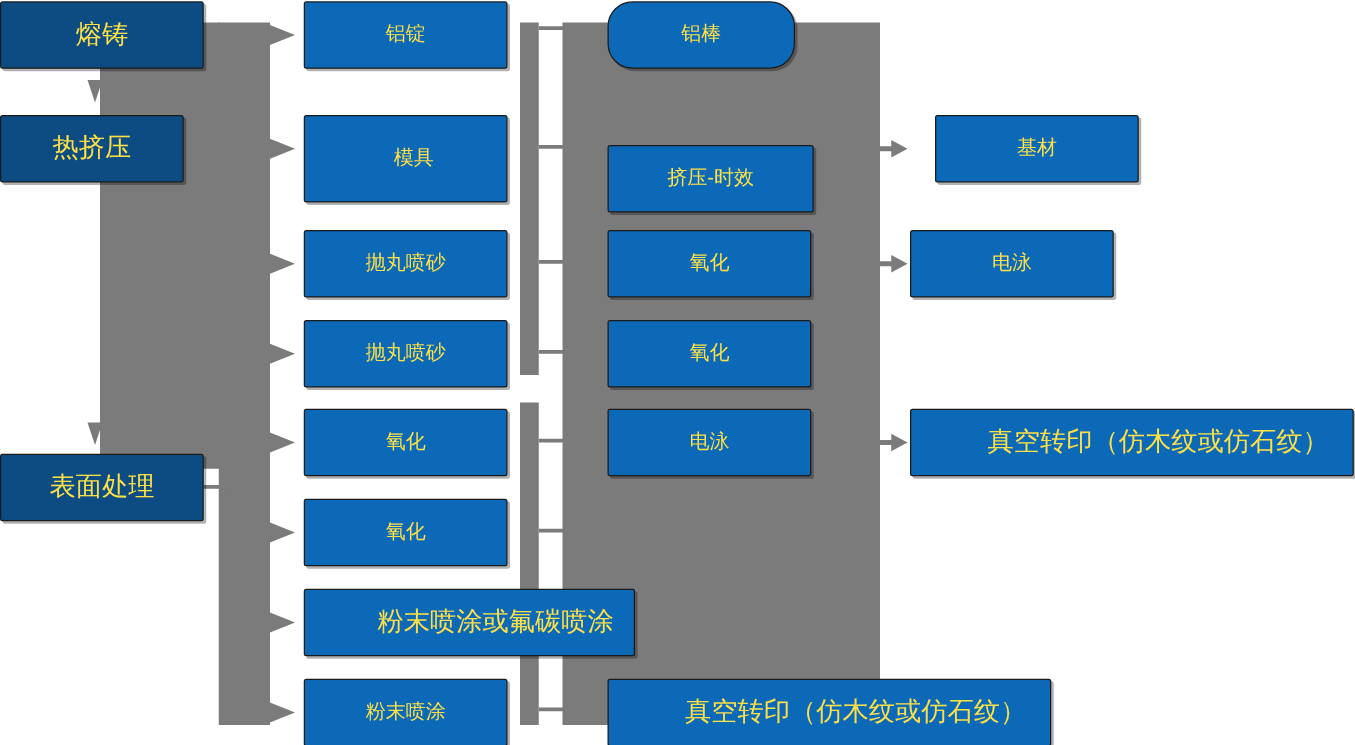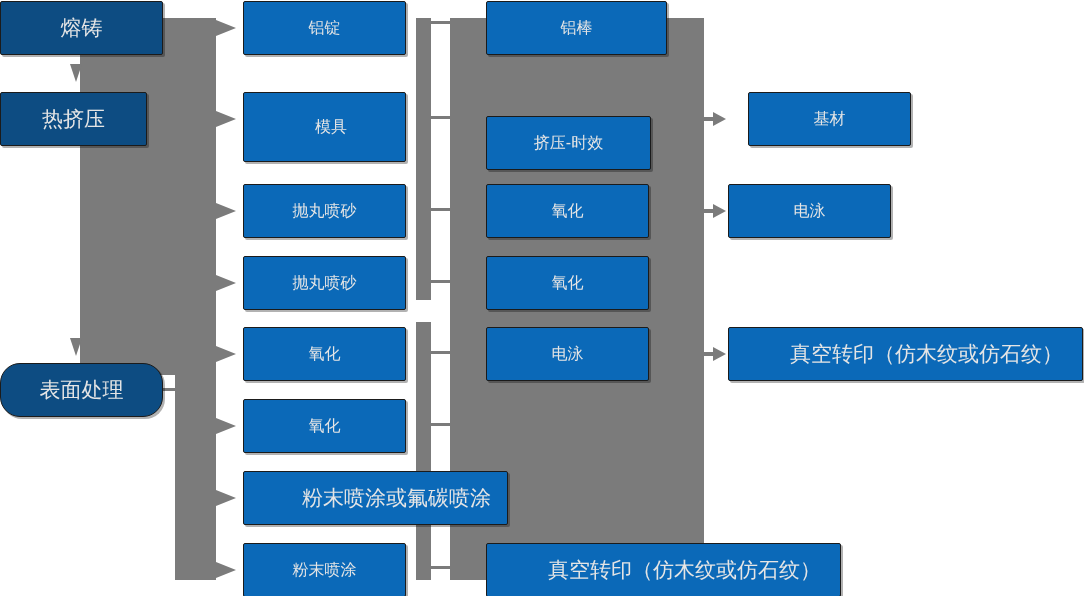--- a/index.html
+++ b/index.html
@@ -27,21 +27,21 @@
     pointer-events: none;
   }
 
   
   .box {
     position: absolute;
     box-sizing: border-box;
     display: flex;
     align-items: center;
     justify-content: center;
-    color: #e5e5e5;
+    color: #fde047;
     text-align: center;
     line-height: 1.15;
     white-space: nowrap;
     border: 1px solid #1b1b1b;
     border-radius: 2px;
     box-shadow: 2px 2px 0 rgba(0,0,0,0.30);
   }
   .box.stage {            
     background: #0D4C82;
     font-size: 21px;
@@ -124,21 +124,21 @@
   </svg>
 
   <div class="box stage" style="left:0px;  top:1px;   width:163px; height:54px;">
     <span>熔铸</span>
   </div>
 
   <div class="box stage" style="left:0px;  top:92px;  width:147px; height:54px;">
     <span>热挤压</span>
   </div>
 
-  <div class="box stage" style="left:0px;  top:363px; width:163px; height:54px;border-radius:20px;">
+  <div class="box stage" style="left:0px;  top:363px; width:163px; height:54px;">
     <span>表面处理</span>
   </div>
 
   <div class="box step" style="left:243px; top:1px;   width:163px; height:54px;">
     <span>铝锭</span>
   </div>
 
   <div class="box step" style="left:243px; top:92px;  width:163px; height:70px;padding-left:13px;">
     <span>模具</span>
   </div>
@@ -160,21 +160,21 @@
   </div>
 
   <div class="box step" style="left:243px; top:543px; width:163px; height:54px;">
     <span>粉末喷涂</span>
   </div>
 
   <div class="box step wide" style="left:243px; top:471px; width:265px; height:54px;">
     <span>粉末喷涂或氟碳喷涂</span>
   </div>
 
-  <div class="box step" style="left:486px; top:1px;   width:181px; height:54px;">
+  <div class="box step" style="left:486px; top:1px;   width:150px; height:54px;border-radius:20px;">
     <span>铝棒</span>
   </div>
 
   <div class="box step" style="left:486px; top:92px;  width:165px; height:54px;margin-top:24px;">
     <span>挤压-时效</span>
   </div>
 
   <div class="box step" style="left:486px; top:184px; width:163px; height:54px;">
     <span>氧化</span>
   </div>

